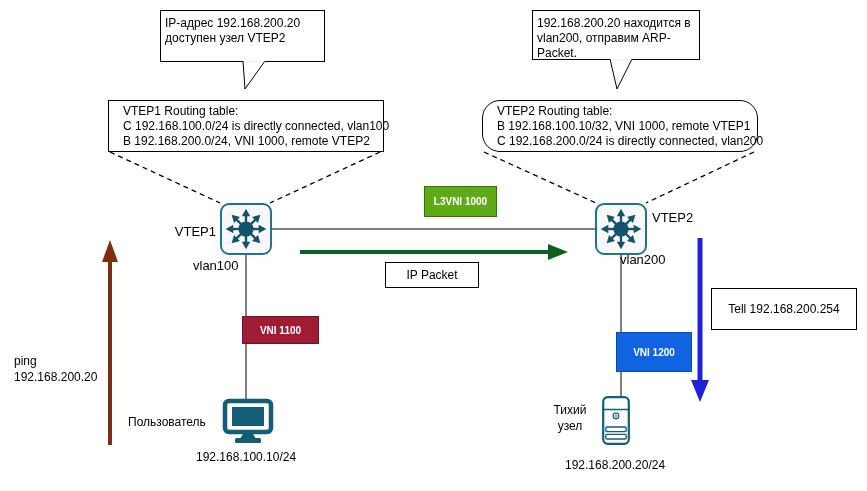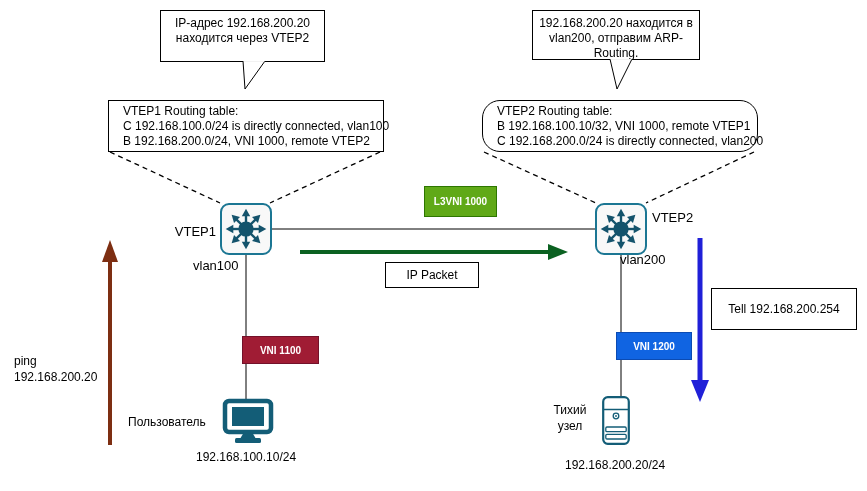--- a/index.html
+++ b/index.html
@@ -5,21 +5,21 @@
   html,body{margin:0;padding:0;background:#fff;}
   #canvas{position:relative;width:867px;height:491px;background:#ffffff;
           font-family:"Liberation Sans","DejaVu Sans",sans-serif;color:#000;overflow:hidden;}
   .abs{position:absolute;}
   svg{display:block;}
   .wires{position:absolute;left:0;top:0;}
   .dash{stroke:#000;stroke-width:1.3;stroke-dasharray:5 4;}
   .wire{stroke:#000;stroke-width:1;}
 
   
-  .bubble{background:#fff;border:1px solid #000;text-align:center;
+  .bubble{background:#fff;border:1px solid #000;
           font-size:12px;line-height:15px;padding:5px 4px;box-sizing:border-box;}
   .bubble-left{left:160px;top:10px;width:165px;height:52px;}
   .bubble-right{left:532px;top:10px;width:168px;height:50px;}
   .tail{position:absolute;}
 
   
   .rtable{background:#fff;border:1px solid #000;font-size:12px;line-height:15px;
           padding:3px 14px;box-sizing:border-box;white-space:nowrap;}
   .rtable-left{left:108px;top:100px;width:276px;height:52px;}
   .rtable-right{left:482px;top:100px;width:276px;height:52px;border-radius:18px;}
@@ -27,22 +27,22 @@
   
   .router{width:52px;height:52px;border:2px solid #1b7693;border-radius:9px;
           background:#f8f8f8;box-sizing:border-box;display:flex;align-items:center;justify-content:center;}
   .router svg{width:44px;height:44px;}
   .node-label{font-size:13px;}
 
   
   .badge{color:#fff;font-size:10px;font-weight:bold;text-align:center;
          display:flex;align-items:center;justify-content:center;box-sizing:border-box;margin-left:34px;}
   .badge-l3vni{left:390px;top:186px;width:73px;height:31px;background:#60a917;border:1px solid #2d7600;}
-  .badge-vni1100{left:208px;top:336px;width:77px;height:28px;background:#a01c34;border:1px solid #73112a;}
-  .badge-vni1200{left:582px;top:332px;width:76px;height:28px;background:#1064e2;border:1px solid #0b4bb3;}
+  .badge-vni1100{left:208px;top:316px;width:77px;height:28px;background:#a01c34;border:1px solid #73112a;}
+  .badge-vni1200{left:582px;top:332px;width:76px;height:40px;background:#1064e2;border:1px solid #0b4bb3;}
 
   
   .labelbox{background:#fff;border:1px solid #000;font-size:12px;line-height:15px;
             text-align:center;box-sizing:border-box;display:flex;flex-direction:column;
             align-items:center;justify-content:center;}
   .ippacket{left:385px;top:262px;width:94px;height:26px;}
   .whohas{left:711px;top:288px;width:146px;height:42px;}
 
   .plain{font-size:12px;line-height:16px;}
 </style>
@@ -70,31 +70,31 @@
       <polygon points="102,262 110,240 118,262" fill="#7d2e12"></polygon>
     </g>
     <g>
       <line x1="700" y1="238" x2="700" y2="382" stroke="#2020d8" stroke-width="5"></line>
       <polygon points="691,380 709,380 700,402" fill="#2020d8"></polygon>
     </g>
   </svg>
 
   <div class="abs bubble bubble-left">
     <div>IP-адрес 192.168.200.20</div>
-    <div>находится через VTEP2</div>
+    <div>доступен узел VTEP2</div>
   </div>
   <svg class="tail" style="left:240px;top:61px;" width="30" height="29">
     <polygon points="3,0 25,0 5,28" fill="#fff" stroke="#000" stroke-width="1"></polygon>
     <rect x="3.6" y="-0.7" width="20.8" height="1.6" fill="#fff"></rect>
   </svg>
 
   <div class="abs bubble bubble-right">
     <div>192.168.200.20 находится в</div>
     <div>vlan200, отправим ARP-</div>
-    <div>Routing.</div>
+    <div>Packet.</div>
   </div>
   <svg class="tail" style="left:609px;top:59px;" width="30" height="31">
     <polygon points="1,0 23,0 8,30" fill="#fff" stroke="#000" stroke-width="1"></polygon>
     <rect x="1.6" y="-0.7" width="20.8" height="1.6" fill="#fff"></rect>
   </svg>
 
   <div class="abs rtable rtable-left">
     <div>VTEP1 Routing table:</div>
     <div>C 192.168.100.0/24 is directly connected, vlan100</div>
     <div>B 192.168.200.0/24, VNI 1000, remote VTEP2</div>

